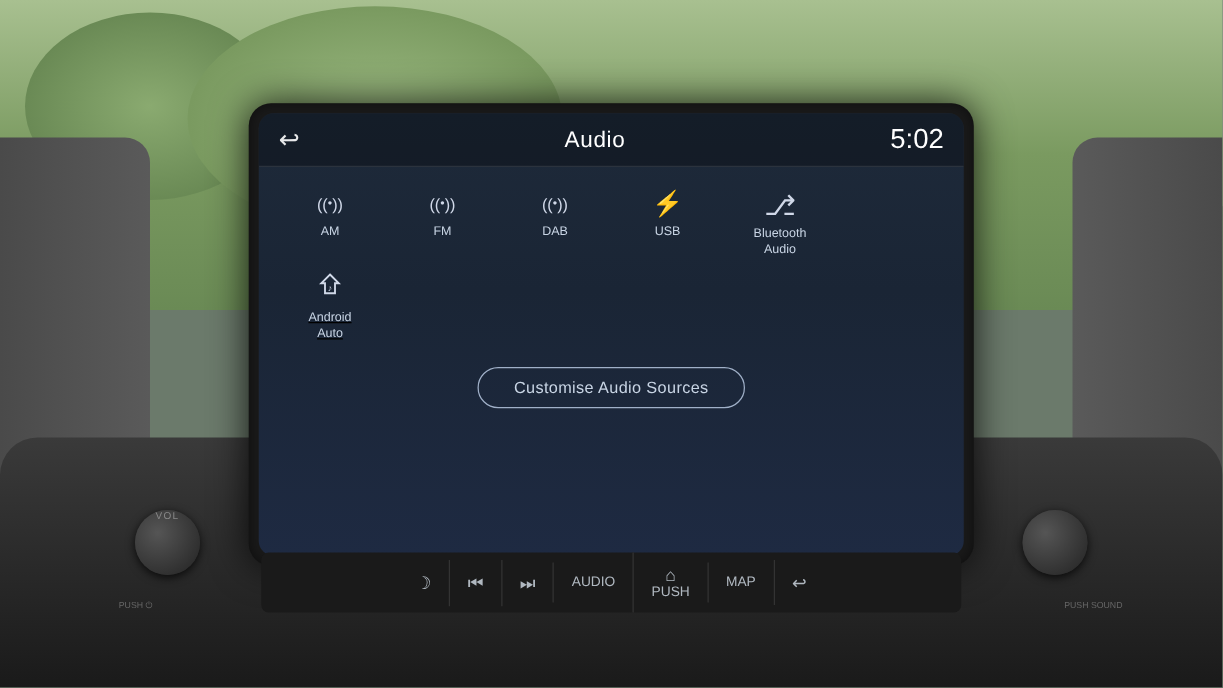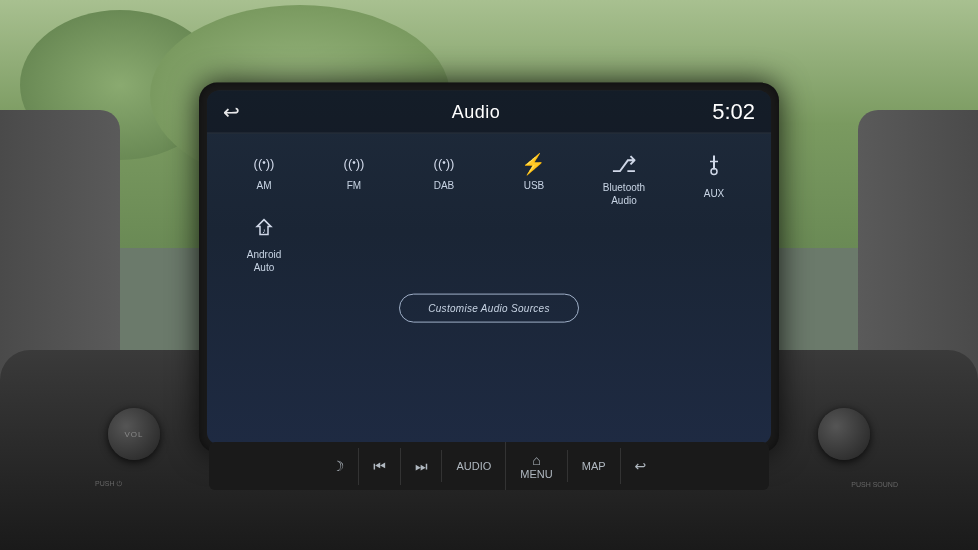--- a/index.html
+++ b/index.html
@@ -111,39 +111,39 @@
       text-align: center;
       line-height: 1.3;
     }
 
     
     .source-grid-row2 {
       display: grid;
       grid-template-columns: repeat(6, 1fr);
       gap: 8px;
       padding: 0 16px;
+      text-decoration: underline;
     }
 
     
     .customise-btn-wrap {
       display: flex;
       justify-content: center;
       padding: 20px 16px;
     }
 
     .customise-btn {
       border: 1.5px solid #a0b0c8;
       background: transparent;
       color: #c8d4e4;
-      font-size: 10px;
+      font-size: 13px;
       padding: 8px 28px;
       border-radius: 20px;
       cursor: pointer;
       letter-spacing: 0.3px;
-      font-style: italic;
     }
 
     
     .controls-strip {
       position: absolute;
       bottom: 60px;
       left: 50%;
       transform: translateX(-50%);
       width: 560px;
       display: flex;
@@ -177,21 +177,21 @@
       left: 108px;
       bottom: 90px;
       width: 52px;
       height: 52px;
       border-radius: 50%;
       background: radial-gradient(circle at 35% 35%, #555, #222);
       box-shadow: 0 2px 8px rgba(0,0,0,0.8);
       display: flex;
       flex-direction: column;
       align-items: center;
-      justify-content: center;
+      justify-content: flex-start;
       cursor: pointer;
     }
 
     .vol-knob-label {
       color: #888;
       font-size: 8px;
       letter-spacing: 1px;
     }
 
     .vol-push-label {
@@ -361,30 +361,20 @@
         <div class="source-item">
           <div class="source-icon" style="font-size:20px; color:#d0d8e8;">⚡</div>
           <span class="source-label">USB</span>
         </div>
 
         <div class="source-item">
           <div class="source-icon" style="font-size:22px; color:#d0d8e8;">⎇</div>
           <span class="source-label">Bluetooth<br>Audio</span>
         </div>
 
-        <div class="source-item">
-          <div class="source-icon">
-            <svg width="20" height="24" viewBox="0 0 20 24">
-              <line x1="10" y1="2" x2="10" y2="16" stroke="#d0d8e8" stroke-width="2"></line>
-              <line x1="6" y1="8" x2="14" y2="8" stroke="#d0d8e8" stroke-width="1.5"></line>
-              <circle cx="10" cy="18" r="3" fill="none" stroke="#d0d8e8" stroke-width="1.5"></circle>
-            </svg>
-          </div>
-          <span class="source-label">AUX</span>
-        </div>
 
       </div>
 
       <div class="source-grid-row2">
 
         <div class="source-item">
           <div class="source-icon">
             <svg width="22" height="22" viewBox="0 0 22 22">
               <path d="M11 3 L18 10 L15 10 L15 18 L7 18 L7 10 L4 10 Z" fill="none" stroke="#d0d8e8" stroke-width="1.5"></path>
               <text x="11" y="16" text-anchor="middle" font-size="7" fill="#d0d8e8">♪</text>
@@ -416,21 +406,21 @@
   <div class="ctrl-btn">
     <span class="ctrl-icon">⏭</span>
   </div>
 
   <div class="ctrl-btn">
     <span>AUDIO</span>
   </div>
 
   <div class="ctrl-btn">
     <span class="ctrl-icon">⌂</span>
-    <span>MENU</span>
+    <span>PUSH</span>
   </div>
 
   <div class="ctrl-btn">
     <span>MAP</span>
   </div>
 
 
   <div class="ctrl-btn">
     <span class="ctrl-icon">↩</span>
   </div>

